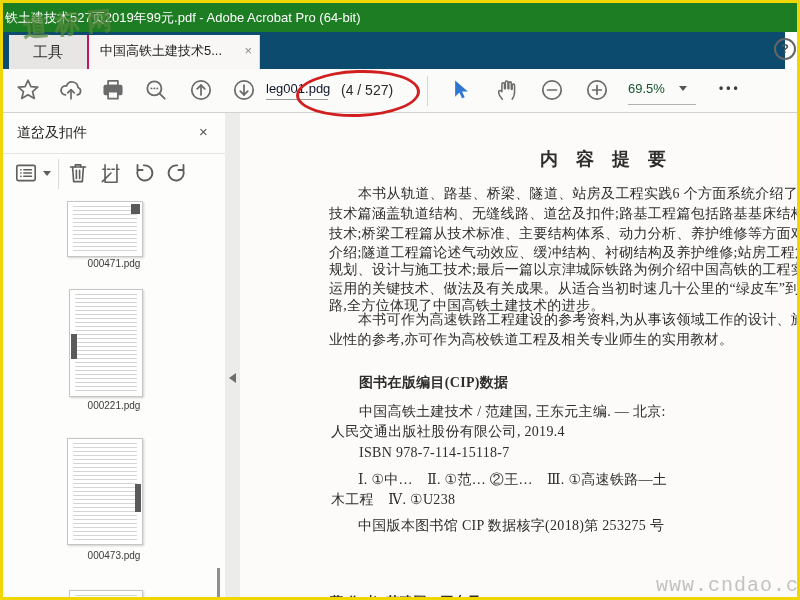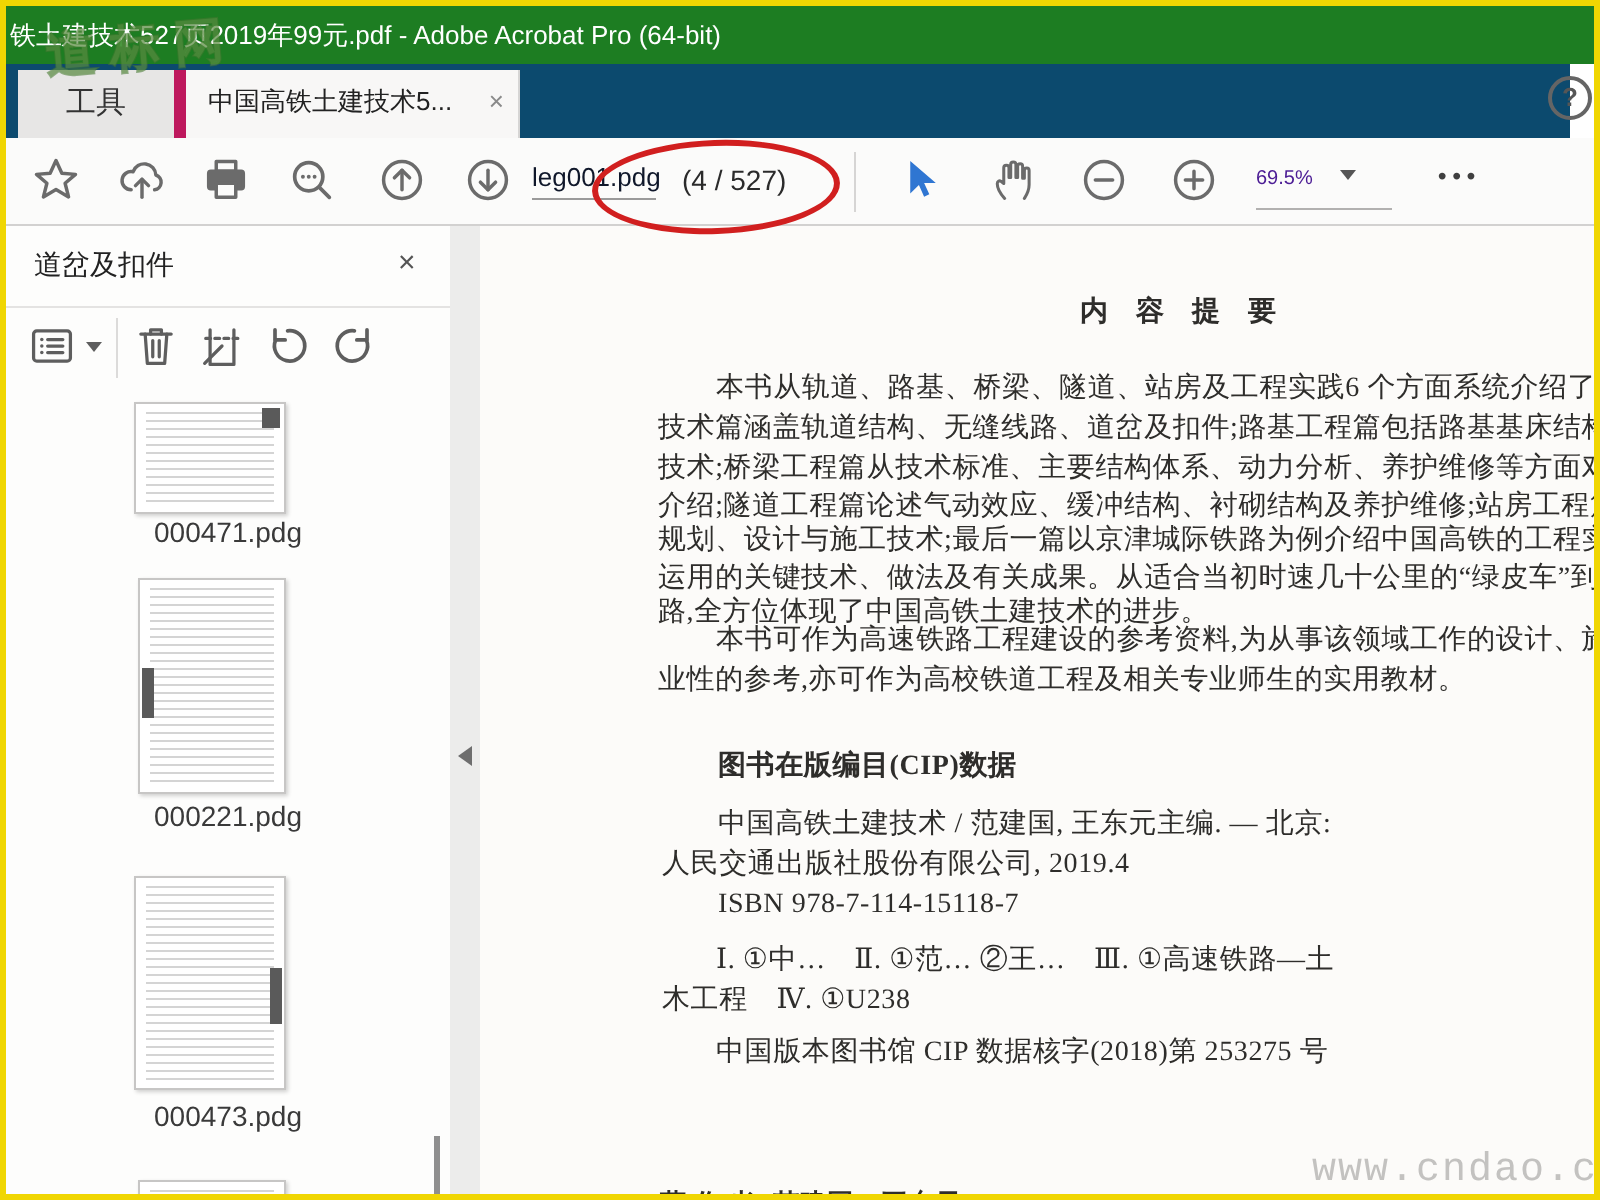--- a/index.html
+++ b/index.html
@@ -12,70 +12,70 @@
   .titlebar-text{position:absolute;left:2px;top:0;line-height:29px;color:#fff;font-size:13px;white-space:nowrap;}
   .title-watermark{position:absolute;left:20px;top:4px;z-index:40;font-size:25px;font-weight:bold;
     letter-spacing:7px;color:rgba(150,195,110,0.38);-webkit-text-stroke:1px rgba(70,120,50,.55);
     transform:rotate(-5deg);pointer-events:none;white-space:nowrap;}
 
   
   .tabbar{position:absolute;left:0;top:29px;right:12px;height:37px;background:#0c4a6e;border-bottom:1px solid #dbdad9;}
   .tab-tools{position:absolute;left:6px;top:3px;width:78px;height:34px;background:#e7e6e5;
     color:#333;font-size:15px;text-align:center;line-height:34px;cursor:default;}
   .tab-doc{position:absolute;left:84px;top:3px;width:173px;height:34px;background:#f8f7f6;
-    border-left:6px solid #be185d;border-right:1px solid #d6d5d4;box-sizing:border-box;
+    border-left:2px solid #be185d;border-right:1px solid #d6d5d4;box-sizing:border-box;
     font-size:13px;color:#222;line-height:32px;padding-left:11px;white-space:nowrap;}
   .tab-doc .tab-close{position:absolute;right:7px;top:0;color:#8a8a8a;font-size:13px;}
   .help-circle{position:absolute;left:771px;top:35px;width:22px;height:22px;border:2px solid #656565;
     border-radius:50%;box-sizing:border-box;color:#565656;font-size:13px;font-weight:bold;
     text-align:center;line-height:18px;}
 
   
   .toolbar{position:absolute;left:0;top:66px;right:0;height:43px;background:#fbfbfa;border-bottom:1px solid #d2d1d0;}
   .tbicon{position:absolute;width:26px;height:26px;top:8px;color:#6b6b6b;}
   .tbicon svg{width:100%;height:100%;}
   .tb-sep{position:absolute;left:424px;top:7px;width:1px;height:30px;background:#d6d5d4;}
   .file-field{position:absolute;left:263px;top:12px;width:62px;font-size:13px;color:#0f172a;
     border-bottom:1px solid #9a9a9a;padding-bottom:3px;white-space:nowrap;}
   .page-ind{position:absolute;left:338px;top:13px;font-size:14px;color:#2b2b2b;white-space:nowrap;}
   .red-ellipse{position:absolute;left:293px;top:1px;width:118px;height:41px;border:3.5px solid #d11f1f;
     border-radius:50%;transform:rotate(-2deg);z-index:30;}
   .zoom-field{position:absolute;left:625px;top:10px;width:68px;border-bottom:1px solid #b2b1b0;padding-bottom:7px;}
-  .zoom-val{font-size:10px;color:#4c1d95;}
+  .zoom-val{font-size:13px;color:#14532d;}
   .caret-down{display:inline-block;width:0;height:0;border-left:4px solid transparent;
     border-right:4px solid transparent;border-top:5px solid #555;margin-left:14px;vertical-align:middle;}
   .more-dots{position:absolute;left:716px;top:12px;font-size:12px;font-weight:bold;letter-spacing:3px;color:#3f3f3f;}
 
   
   .sidebar{position:absolute;left:0;top:110px;width:222px;bottom:0;background:#fdfdfc;}
   .sidebar-header{position:absolute;left:0;top:0;right:0;height:40px;border-bottom:1px solid #e4e3e2;}
   .sidebar-title{position:absolute;left:14px;top:11px;font-size:14px;color:#222;}
   .sidebar-close{position:absolute;left:196px;top:10px;font-size:15px;color:#555;}
   .sbicon{position:absolute;width:26px;height:26px;top:47px;color:#5e5e5e;}
   .sbicon svg{width:100%;height:100%;}
   .sb-sep{position:absolute;left:55px;top:46px;width:1px;height:30px;background:#dcdbda;}
   .opt-caret{position:absolute;left:40px;top:58px;width:0;height:0;border-left:4px solid transparent;
     border-right:4px solid transparent;border-top:5px solid #5e5e5e;}
   .thumb-page{position:absolute;background:#fff;border:1px solid #c7c6c5;box-shadow:1px 1px 2px rgba(0,0,0,.18);}
   .pagelines{position:absolute;left:5px;right:5px;top:4px;bottom:4px;opacity:.5;
     background:repeating-linear-gradient(to bottom,#a9a9a9 0 1px,transparent 1px 4px);}
-  .thumb-label{position:absolute;left:0;width:222px;text-align:center;font-size:14px;color:#3a3a3a;}
+  .thumb-label{position:absolute;left:0;width:222px;text-align:center;font-size:10px;color:#3a3a3a;}
   .darkblock{position:absolute;background:#5a5a5a;}
   .sb-scrollthumb{position:absolute;left:214px;top:455px;width:3px;height:32px;background:#8f8f8f;}
 
   
   .panel-divider{position:absolute;left:222px;top:110px;width:15px;bottom:0;background:#ececeb;border-right:1px solid #e2e1e0;}
   .collapse-arrow{position:absolute;left:4px;top:260px;width:0;height:0;
     border-top:5px solid transparent;border-bottom:5px solid transparent;border-right:7px solid #6e6e6e;}
 
   
   .docarea{position:absolute;left:237px;top:110px;right:0;bottom:0;background:#fcfbf9;overflow:hidden;
     font-family:"Liberation Serif","DejaVu Serif",serif;color:#2e2d2b;}
   .docline{position:absolute;font-size:14px;white-space:nowrap;letter-spacing:.3px;}
-  .doc-heading{position:absolute;left:300px;top:34px;font-size:14px;font-weight:bold;white-space:nowrap;text-align:right;}
+  .doc-heading{position:absolute;left:300px;top:34px;font-size:18px;font-weight:bold;white-space:nowrap;text-align:right;}
   .cip-header{font-weight:bold;}
   .book-line{font-weight:bold;font-size:13px;letter-spacing:.5px;}
   .site-watermark{position:absolute;left:416px;top:461px;font-size:20px;color:#c3c2c0;
     font-family:"Liberation Mono","DejaVu Sans Mono",monospace;letter-spacing:1px;}
 </style>
 </head>
 <body>
 
 <div class="screen">
 

